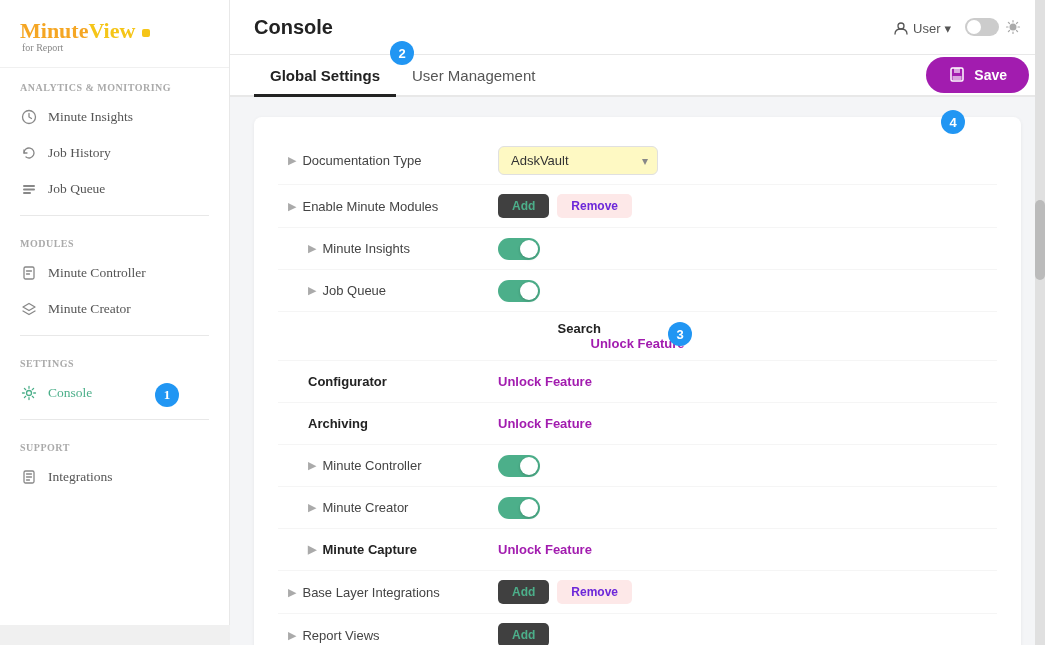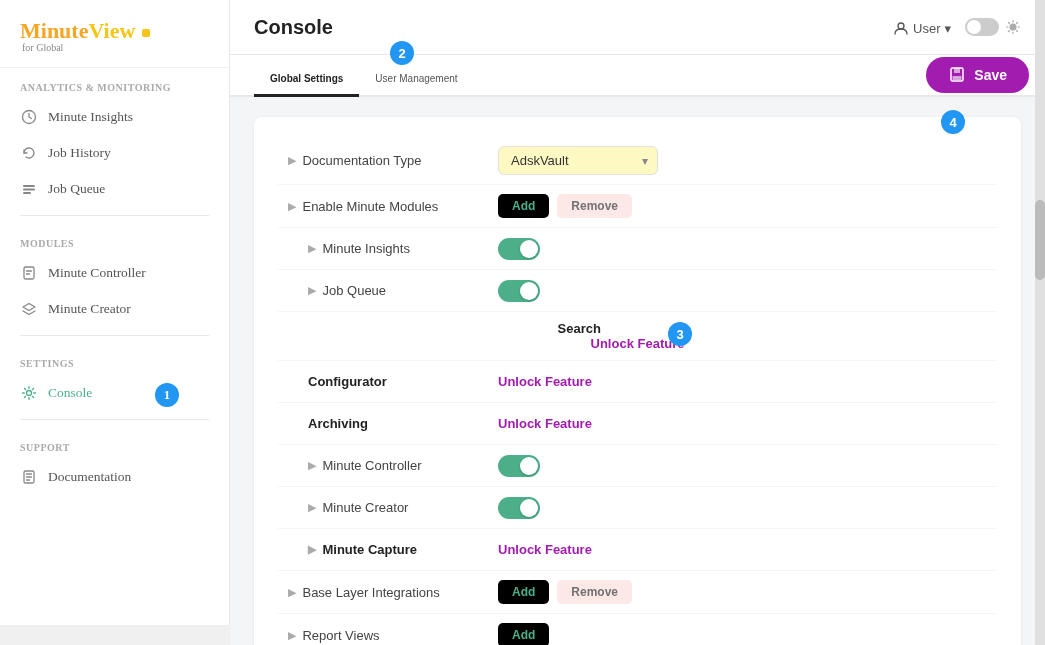--- a/index.html
+++ b/index.html
@@ -122,21 +122,21 @@
       padding: 0 24px;
       display: flex;
       align-items: flex-end;
       height: 42px;
       border-bottom: 2px solid #e8e8e8;
       gap: 0;
       position: relative;
     }
     .tab {
       padding: 10px 16px 10px;
-      font-size: 10px;
+      font-size: 15px;
       color: #555;
       cursor: pointer;
       position: relative;
       bottom: -2px;
       border-bottom: 3px solid transparent;
     }
     .tab.active {
       color: #222;
       font-weight: 600;
       border-bottom: 3px solid #222;
@@ -207,32 +207,32 @@
     .unlock-link {
       color: #a21caf;
       font-size: 13px;
       font-weight: 600;
       cursor: pointer;
       text-decoration: none;
     }
 
     
     .btn-add {
-      background: #000000;
+      background: #404040;
       color: #4CAF8A;
       border: none;
       padding: 5px 14px;
       border-radius: 5px;
       font-size: 12px;
       cursor: pointer;
       font-weight: 600;
     }
     .btn-remove {
       background: #fde8e8;
-      color: #737373;
+      color: #6d28d9;
       border: none;
       padding: 5px 14px;
       border-radius: 5px;
       font-size: 12px;
       cursor: pointer;
       font-weight: 600;
     }
 
     
     .select-box {
@@ -307,21 +307,21 @@
   </style>
 </head>
 <body>
 
 <div class="sidebar">
   <div class="logo-area">
     <div class="logo-text">
       <span>Minute</span><span style="color:#f5c518;">View</span>
       <span style="display:inline-block;width:8px;height:8px;background:#f5c518;border-radius:2px;margin-left:1px;vertical-align:middle;"></span>
     </div>
-    <div class="logo-sub">for Global</div>
+    <div class="logo-sub">for Report</div>
   </div>
 
   <div class="section-label">ANALYTICS &amp; MONITORING</div>
 
   <div class="nav-item">
     <span class="icon">
       <svg width="16" height="16" viewBox="0 0 16 16" fill="none">
           <circle cx="8" cy="8" r="6.5" stroke="#888" stroke-width="1.3"></circle>
           <path d="M8 4.5V8l2.5 1.5" stroke="#888" stroke-width="1.3" stroke-linecap="round"></path>
         </svg>
@@ -394,21 +394,21 @@
 
   <div class="section-label">SUPPORT</div>
 
   <div class="nav-item">
     <span class="icon">
       <svg width="16" height="16" viewBox="0 0 16 16" fill="none">
           <rect x="3" y="2" width="10" height="12" rx="1.5" stroke="#888" stroke-width="1.3"></rect>
           <path d="M5.5 5h5M5.5 8h5M5.5 11h3" stroke="#888" stroke-width="1.3" stroke-linecap="round"></path>
         </svg>
     </span>
-    <span>Documentation</span>
+    <span>Integrations</span>
   </div>
 </div>
 
 <div class="main">
 
   <div class="header">
     <div class="header-title">Console</div>
     <div class="header-right">
       <div class="user-label">
         <svg width="16" height="16" viewBox="0 0 16 16" fill="none">

